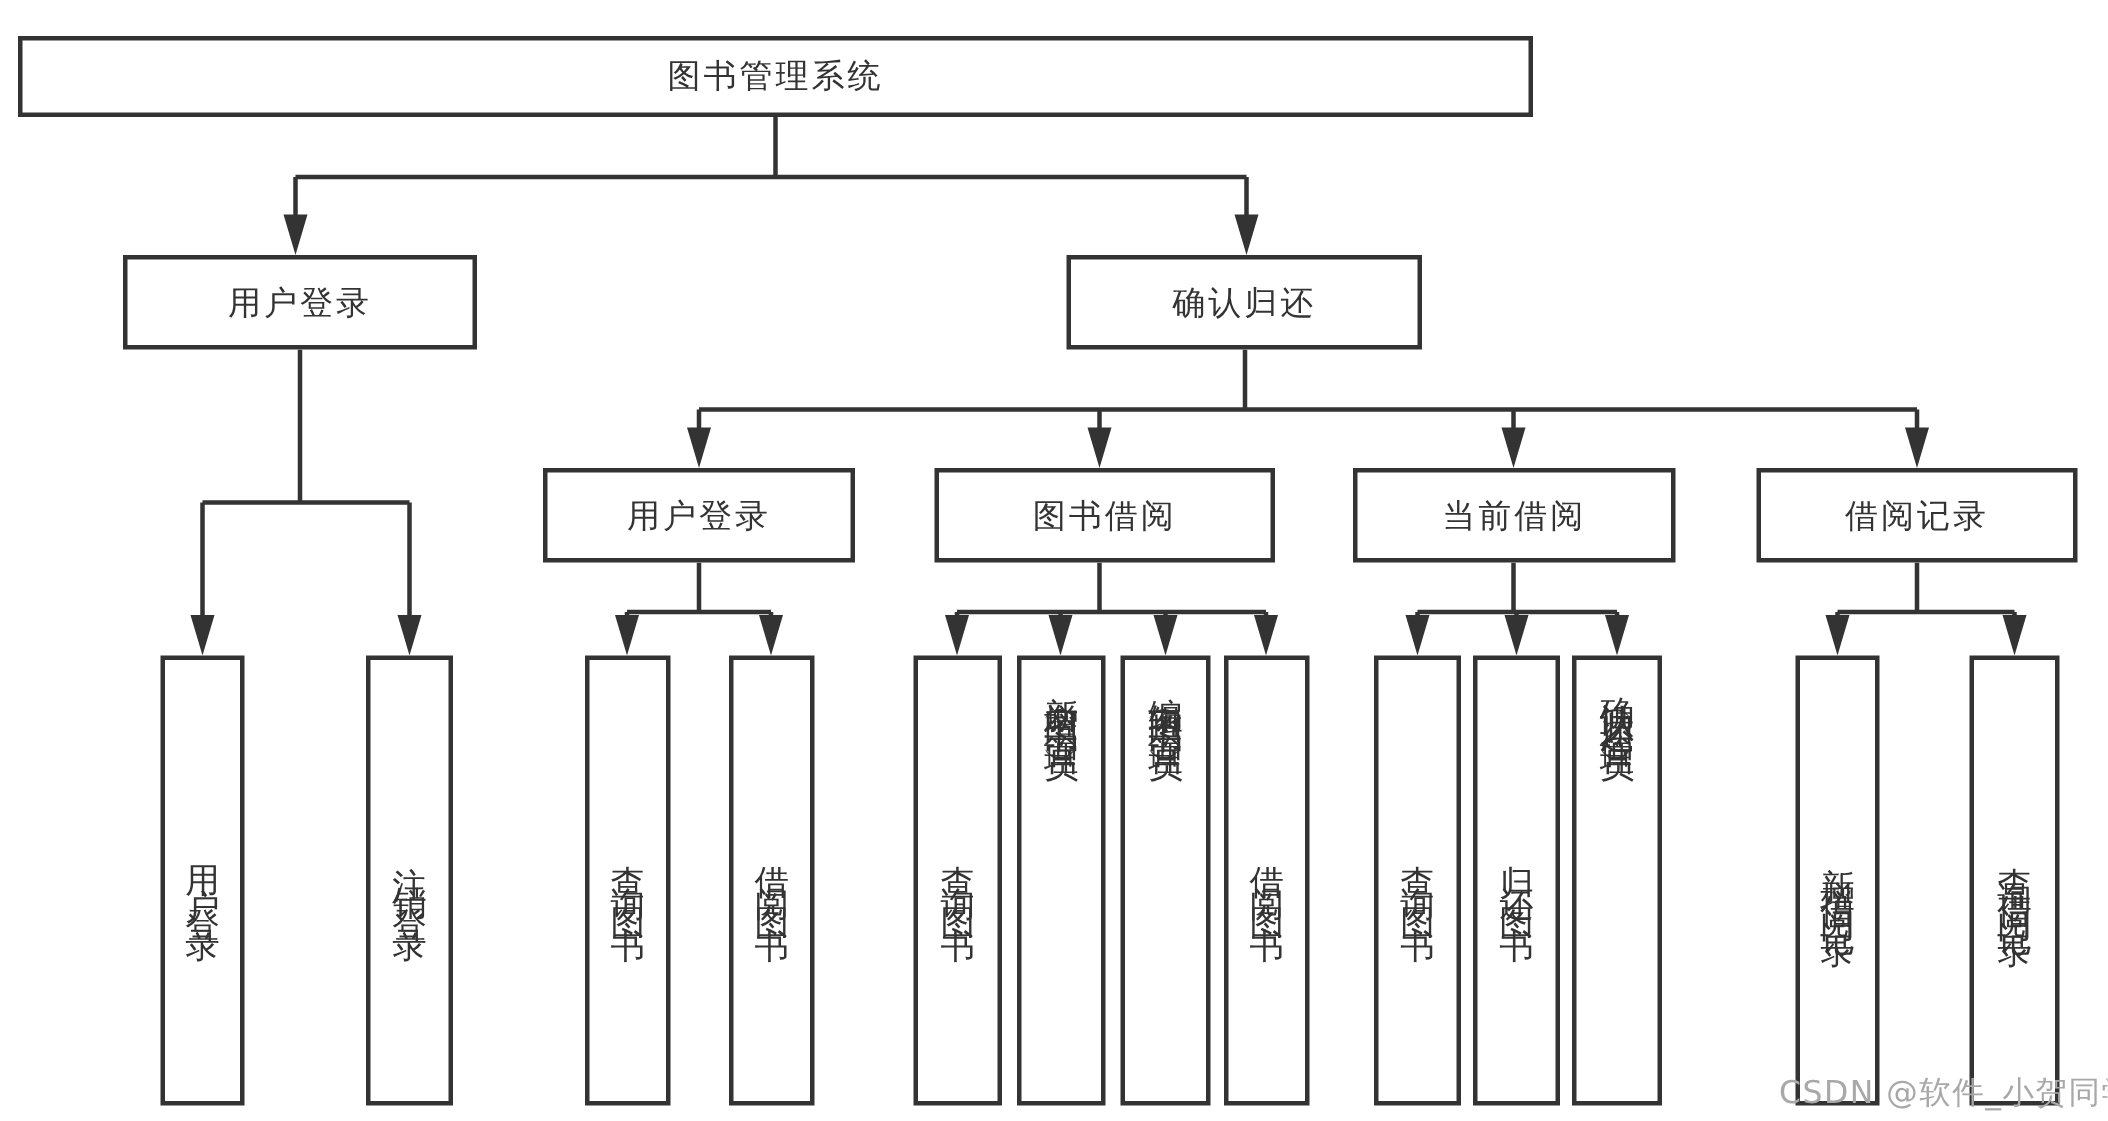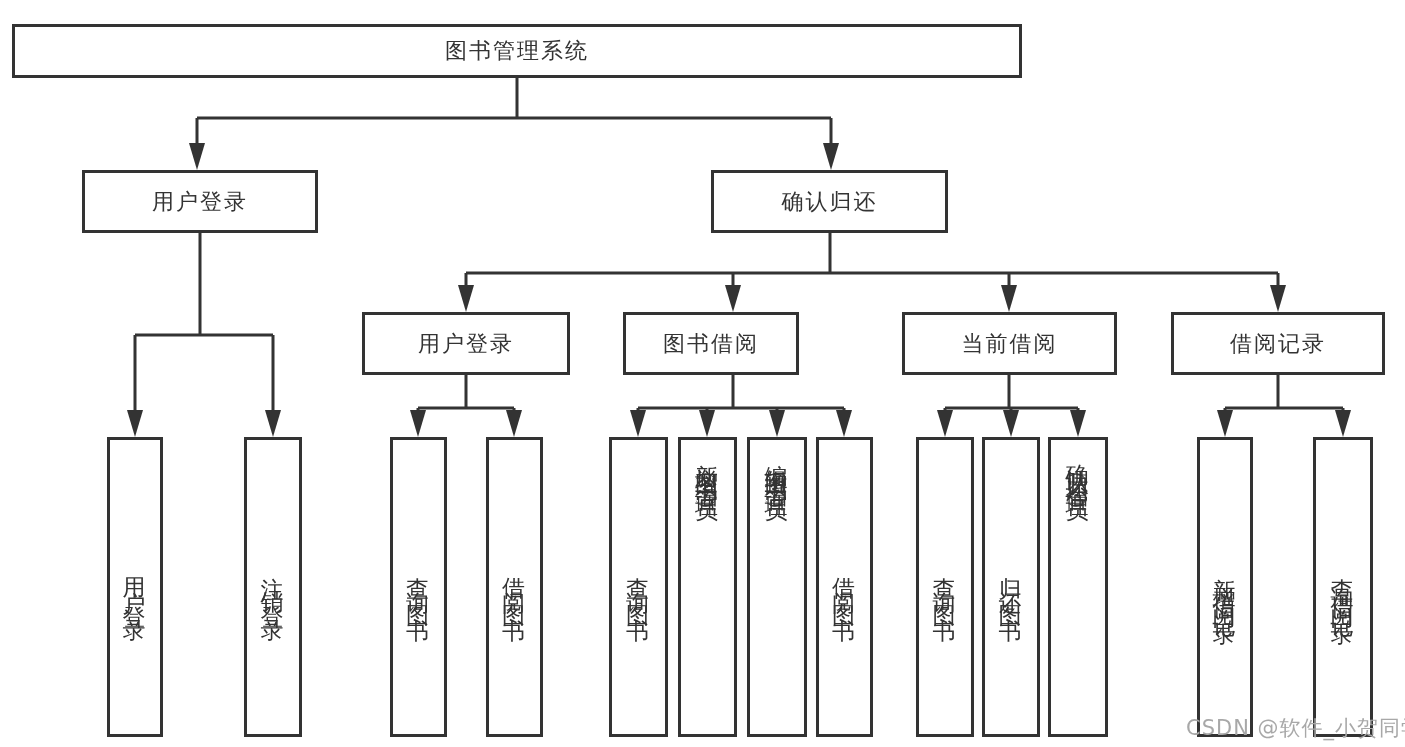--- a/index.html
+++ b/index.html
@@ -124,21 +124,21 @@
       <polygon points="1335,410 1351,410 1343,437"></polygon>
     </g>
   </svg>
 
   <div class="hbox" style="left:12px; top:14px; width:1010px; height:54px;margin-top:10px;">图书管理系统</div>
 
   <div class="hbox" style="left:82px; top:170px; width:236px; height:63px;">用户登录</div>
   <div class="hbox" style="left:711px; top:170px; width:237px; height:63px;">确认归还</div>
 
   <div class="hbox" style="left:362px; top:312px; width:208px; height:63px;">用户登录</div>
-  <div class="hbox" style="left:623px; top:312px; width:176px; height:63px;">图书借阅</div>
+  <div class="hbox" style="left:623px; top:312px; width:227px; height:63px;">图书借阅</div>
   <div class="hbox" style="left:902px; top:312px; width:215px; height:63px;text-align:right;">当前借阅</div>
   <div class="hbox" style="left:1171px; top:312px; width:214px; height:63px;">借阅记录</div>
 
   <div class="vbox" style="left:107px; top:437px; width:56px; height:300px;">
     <span>用户登录</span>
   </div>
   <div class="vbox" style="left:244px; top:437px; width:58px; height:300px;">
     <span>注销登录</span>
   </div>
 

